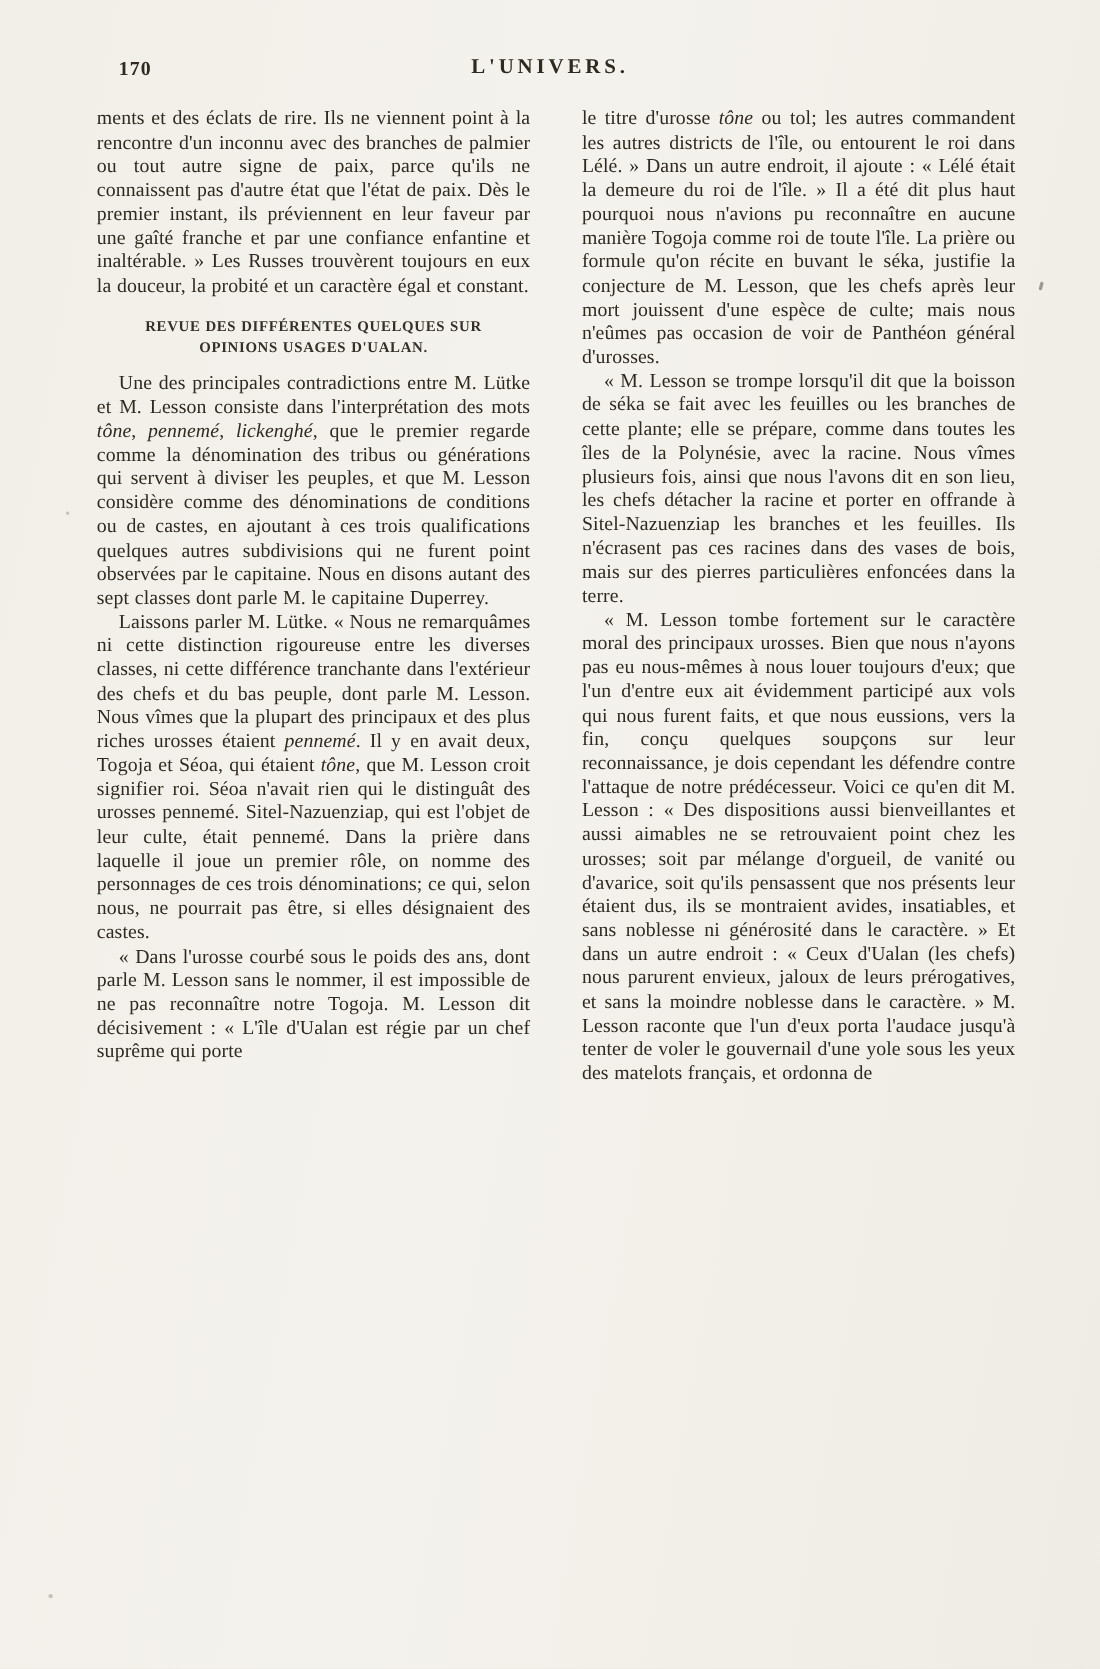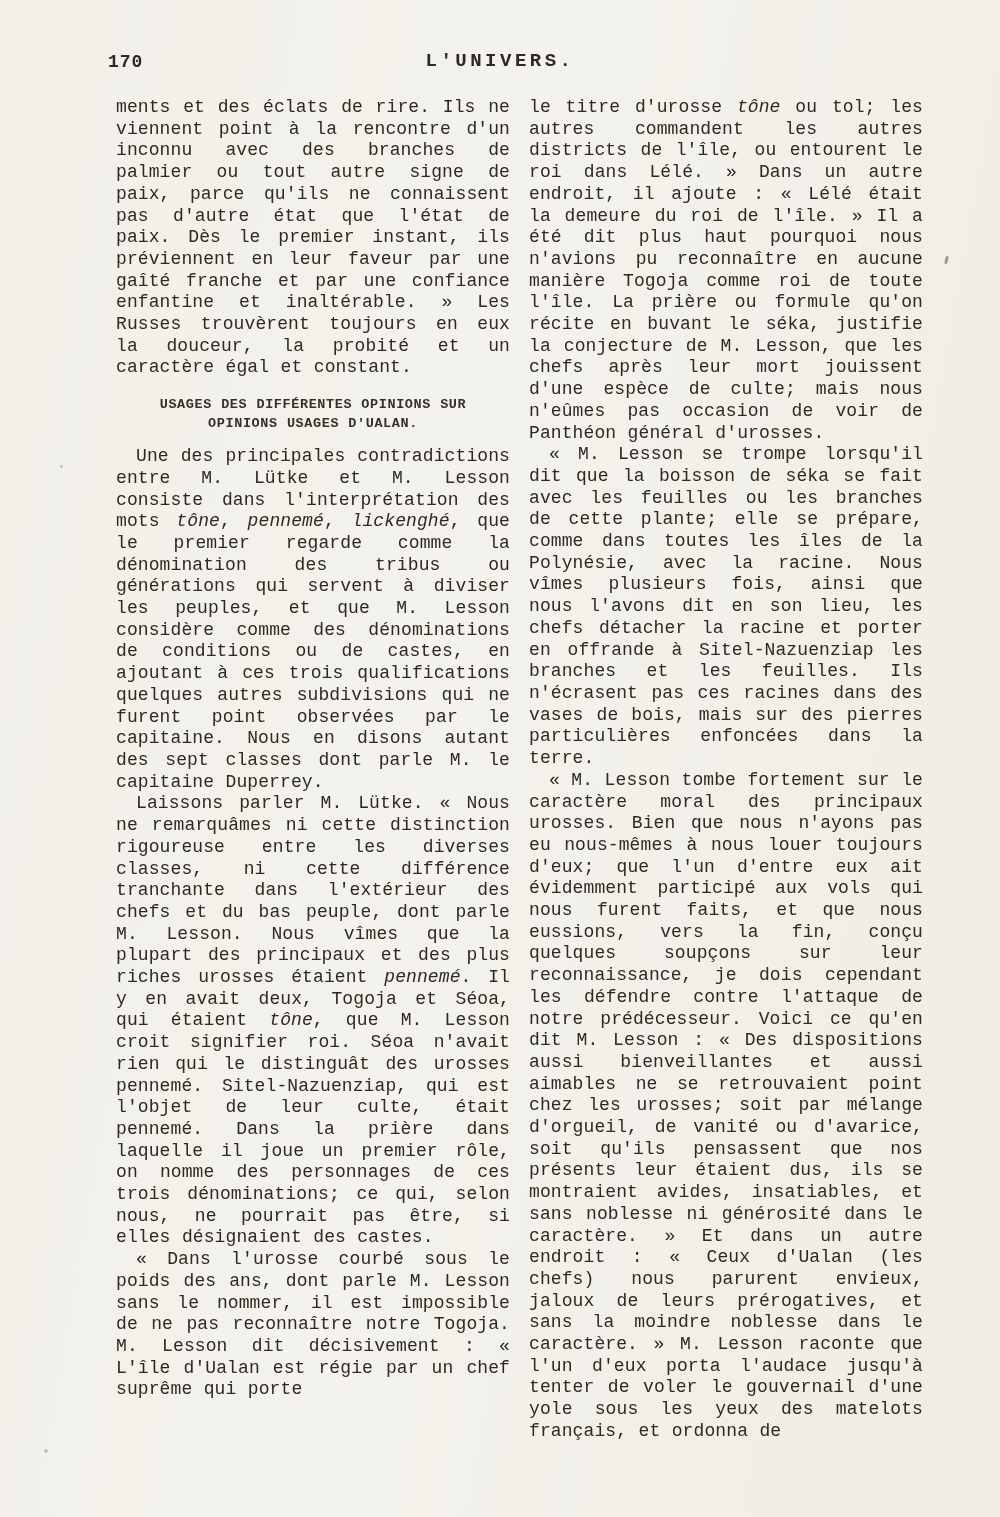--- a/index.html
+++ b/index.html
@@ -11,21 +11,21 @@
     height: 1517px;
     background: #e6e4dd;
     overflow: hidden;
   }
   .page {
     position: relative;
     width: 1000px;
     height: 1517px;
     background: linear-gradient(100deg, #f1efe8 0%, #f4f2ec 45%, #eeece4 100%);
     color: #2e2a21;
-    font-family: Liberation Mono, monospace;
+    font-family: Liberation Serif, serif;
     overflow: hidden;
   }
   .page-number {
     position: absolute;
     left: 108px;
     top: 52px;
     font-size: 18px;
     font-weight: bold;
     letter-spacing: 1px;
   }
@@ -42,21 +42,21 @@
   .column {
     position: absolute;
     top: 97px;
     width: 394px;
     text-align: justify;
     font-size: 18px;
     line-height: 21.7px;
     letter-spacing: 0.1px;
     word-spacing: 0.5px;
   }
-  .column-left { left: 116px; }
+  .column-left { left: 88px; }
   .column-right { left: 518px; margin-left: 11px; }
   p.para {
     margin: 0;
     padding: 0;
   }
   p.para.indent { text-indent: 20px; }
   .section-heading {
     text-align: center;
     font-weight: bold;
     font-size: 13.5px;
@@ -82,21 +82,21 @@
 <div class="page">
 
   <div>
     <span class="page-number">170</span>
     <span class="journal-title">L'UNIVERS.</span>
   </div>
 
   <div class="column column-left">
       <p class="para">ments et des éclats de rire. Ils ne viennent point à la rencontre d'un inconnu avec des branches de palmier ou tout autre signe de paix, parce qu'ils ne connaissent pas d'autre état que l'état de paix. Dès le premier instant, ils préviennent en leur faveur par une gaîté franche et par une confiance enfantine et inaltérable. » Les Russes trouvèrent toujours en eux la douceur, la probité et un caractère égal et constant.</p>
       <div class="section-heading">
-        <div>USAGES DES DIFFÉRENTES OPINIONS SUR</div>
+        <div>REVUE DES DIFFÉRENTES QUELQUES SUR</div>
         <div>OPINIONS USAGES D'UALAN.</div>
       </div>
       <p class="para indent">Une des principales contradictions entre M. Lütke et M. Lesson consiste dans l'interprétation des mots <i>tône</i>, <i>pennemé</i>, <i>lickenghé</i>, que le premier regarde comme la dénomination des tribus ou générations qui servent à diviser les peuples, et que M. Lesson considère comme des dénominations de conditions ou de castes, en ajoutant à ces trois qualifications quelques autres subdivisions qui ne furent point observées par le capitaine. Nous en disons autant des sept classes dont parle M. le capitaine Duperrey.</p>
       <p class="para indent">Laissons parler M. Lütke. « Nous ne remarquâmes ni cette distinction rigoureuse entre les diverses classes, ni cette différence tranchante dans l'extérieur des chefs et du bas peuple, dont parle M. Lesson. Nous vîmes que la plupart des principaux et des plus riches urosses étaient <i>pennemé</i>. Il y en avait deux, Togoja et Séoa, qui étaient <i>tône</i>, que M. Lesson croit signifier roi. Séoa n'avait rien qui le distinguât des urosses pennemé. Sitel-Nazuenziap, qui est l'objet de leur culte, était pennemé. Dans la prière dans laquelle il joue un premier rôle, on nomme des personnages de ces trois dénominations; ce qui, selon nous, ne pourrait pas être, si elles désignaient des castes.</p>
       <p class="para indent">« Dans l'urosse courbé sous le poids des ans, dont parle M. Lesson sans le nommer, il est impossible de ne pas reconnaître notre Togoja. M. Lesson dit décisivement : « L'île d'Ualan est régie par un chef suprême qui porte</p>
     </div>
 
   <div class="column column-right">
       <p class="para">le titre d'urosse <i>tône</i> ou tol; les autres commandent les autres districts de l'île, ou entourent le roi dans Lélé. » Dans un autre endroit, il ajoute : « Lélé était la demeure du roi de l'île. » Il a été dit plus haut pourquoi nous n'avions pu reconnaître en aucune manière Togoja comme roi de toute l'île. La prière ou formule qu'on récite en buvant le séka, justifie la conjecture de M. Lesson, que les chefs après leur mort jouissent d'une espèce de culte; mais nous n'eûmes pas occasion de voir de Panthéon général d'urosses.</p>
       <p class="para indent">« M. Lesson se trompe lorsqu'il dit que la boisson de séka se fait avec les feuilles ou les branches de cette plante; elle se prépare, comme dans toutes les îles de la Polynésie, avec la racine. Nous vîmes plusieurs fois, ainsi que nous l'avons dit en son lieu, les chefs détacher la racine et porter en offrande à Sitel-Nazuenziap les branches et les feuilles. Ils n'écrasent pas ces racines dans des vases de bois, mais sur des pierres particulières enfoncées dans la terre.</p>

